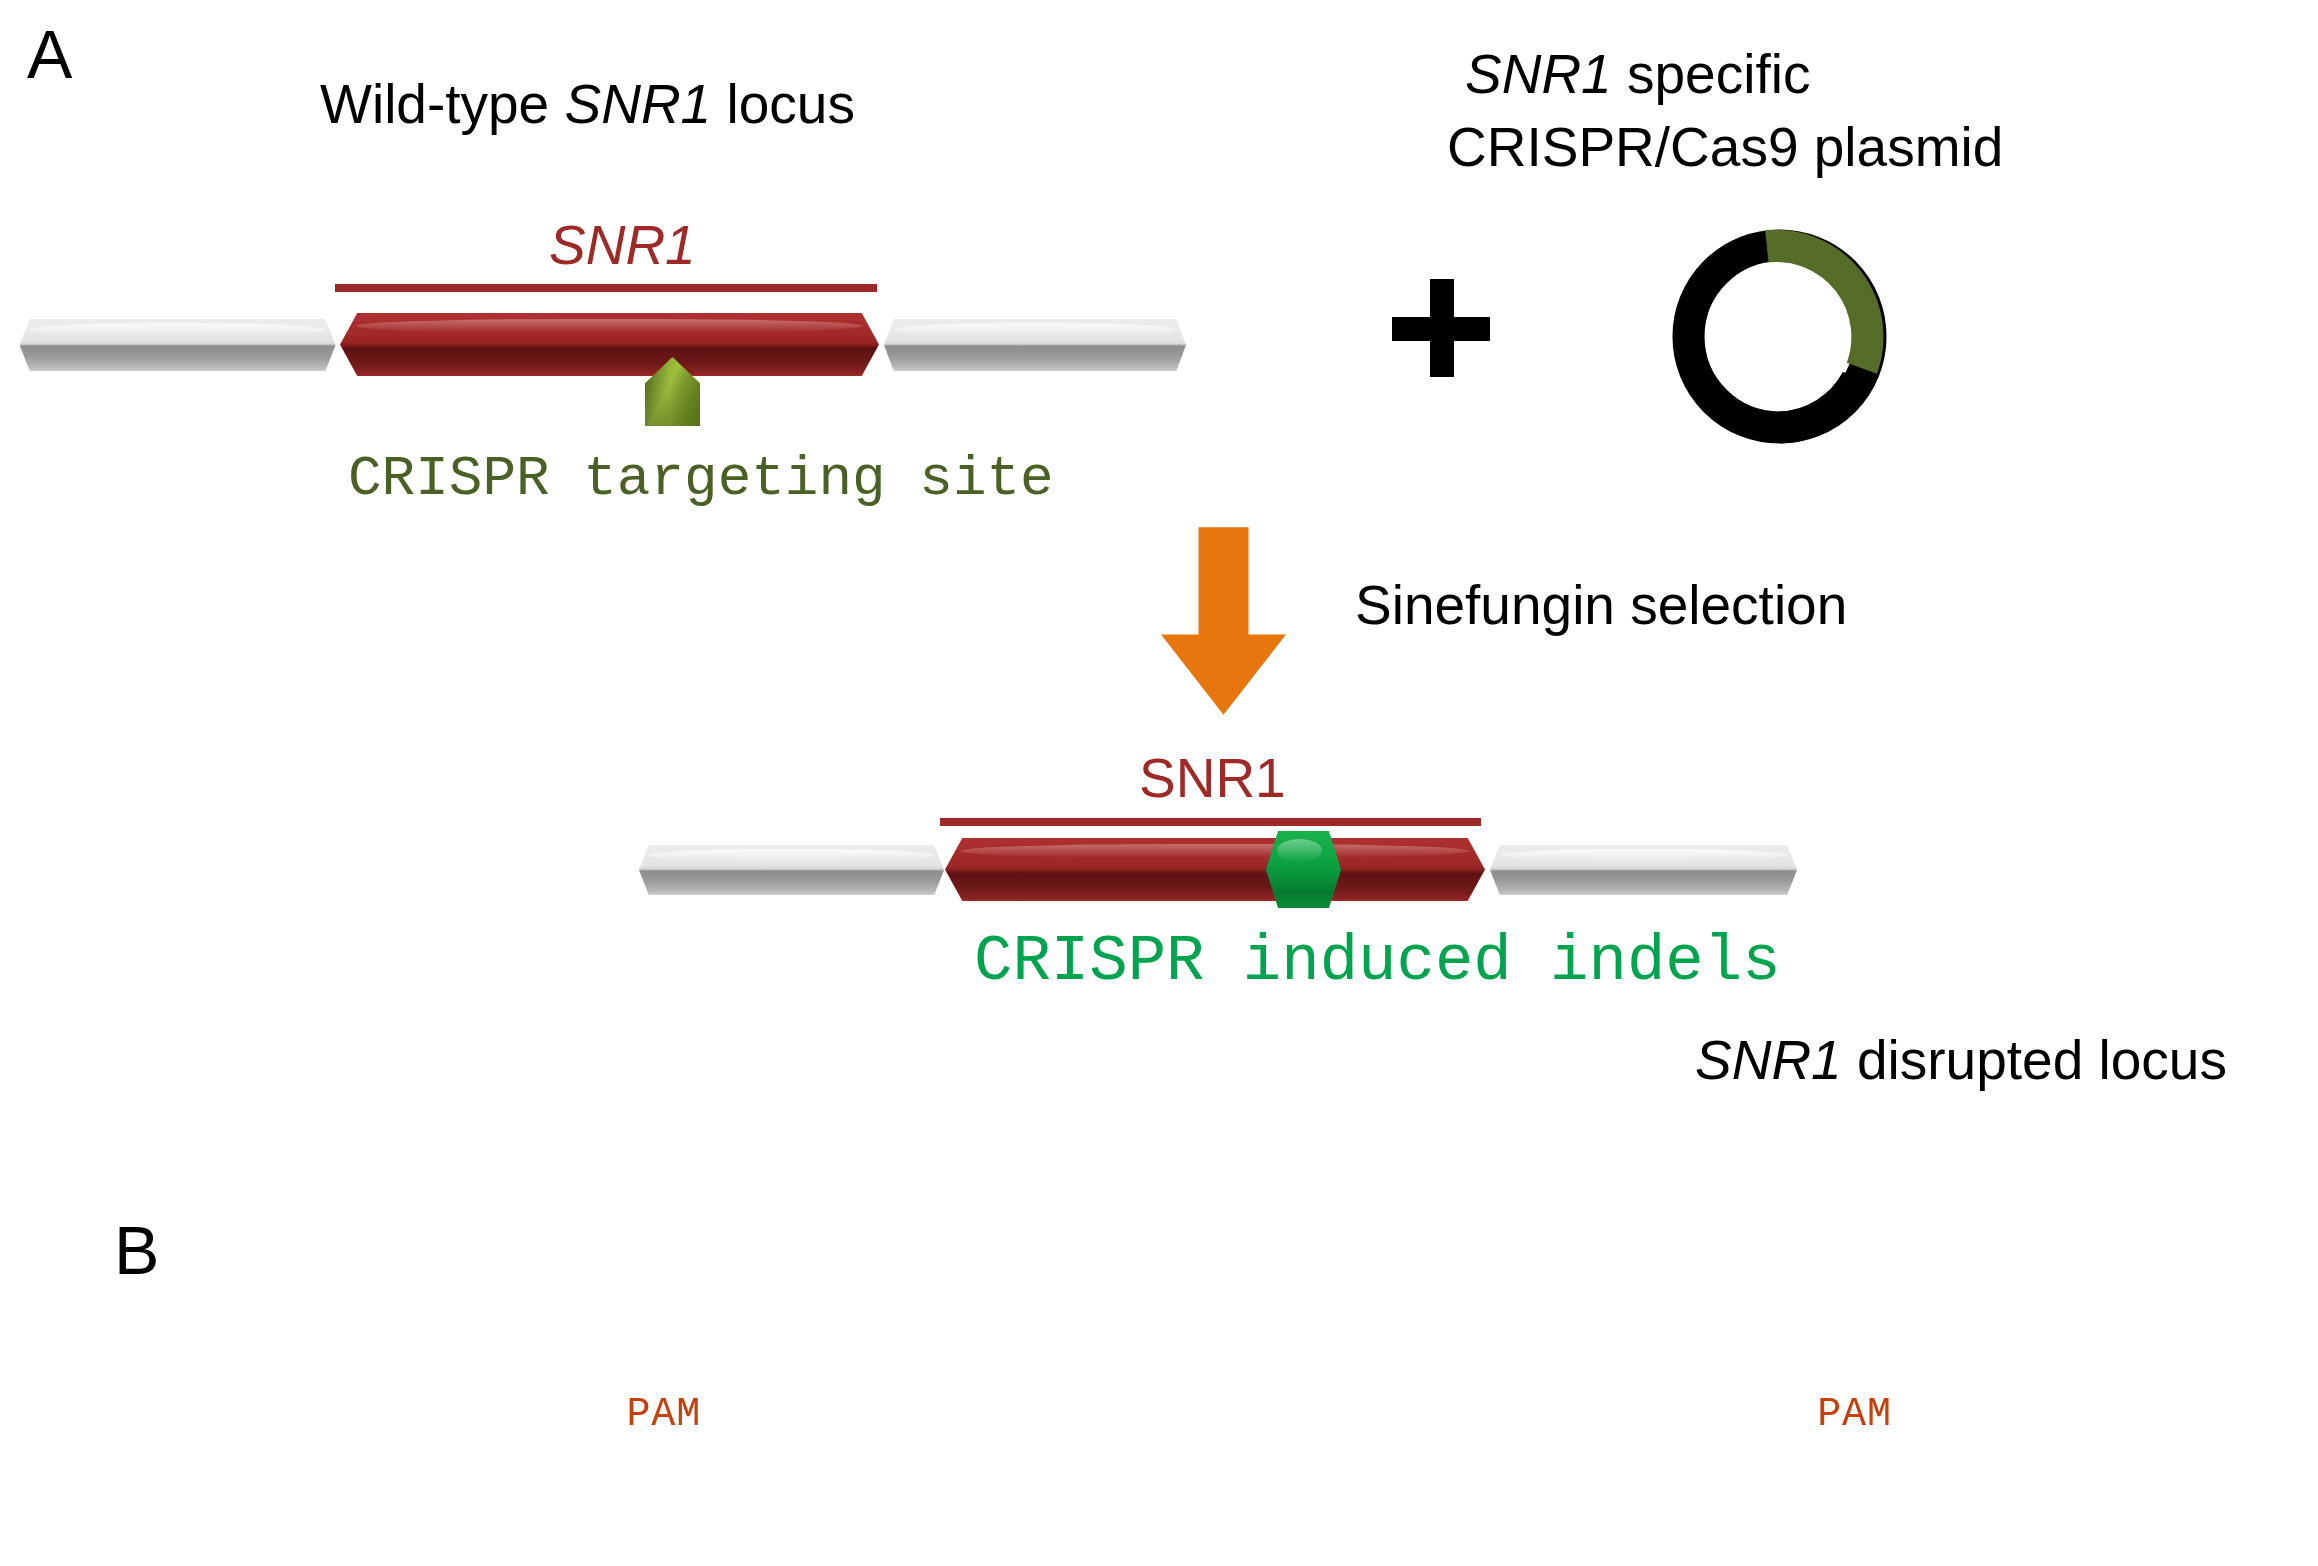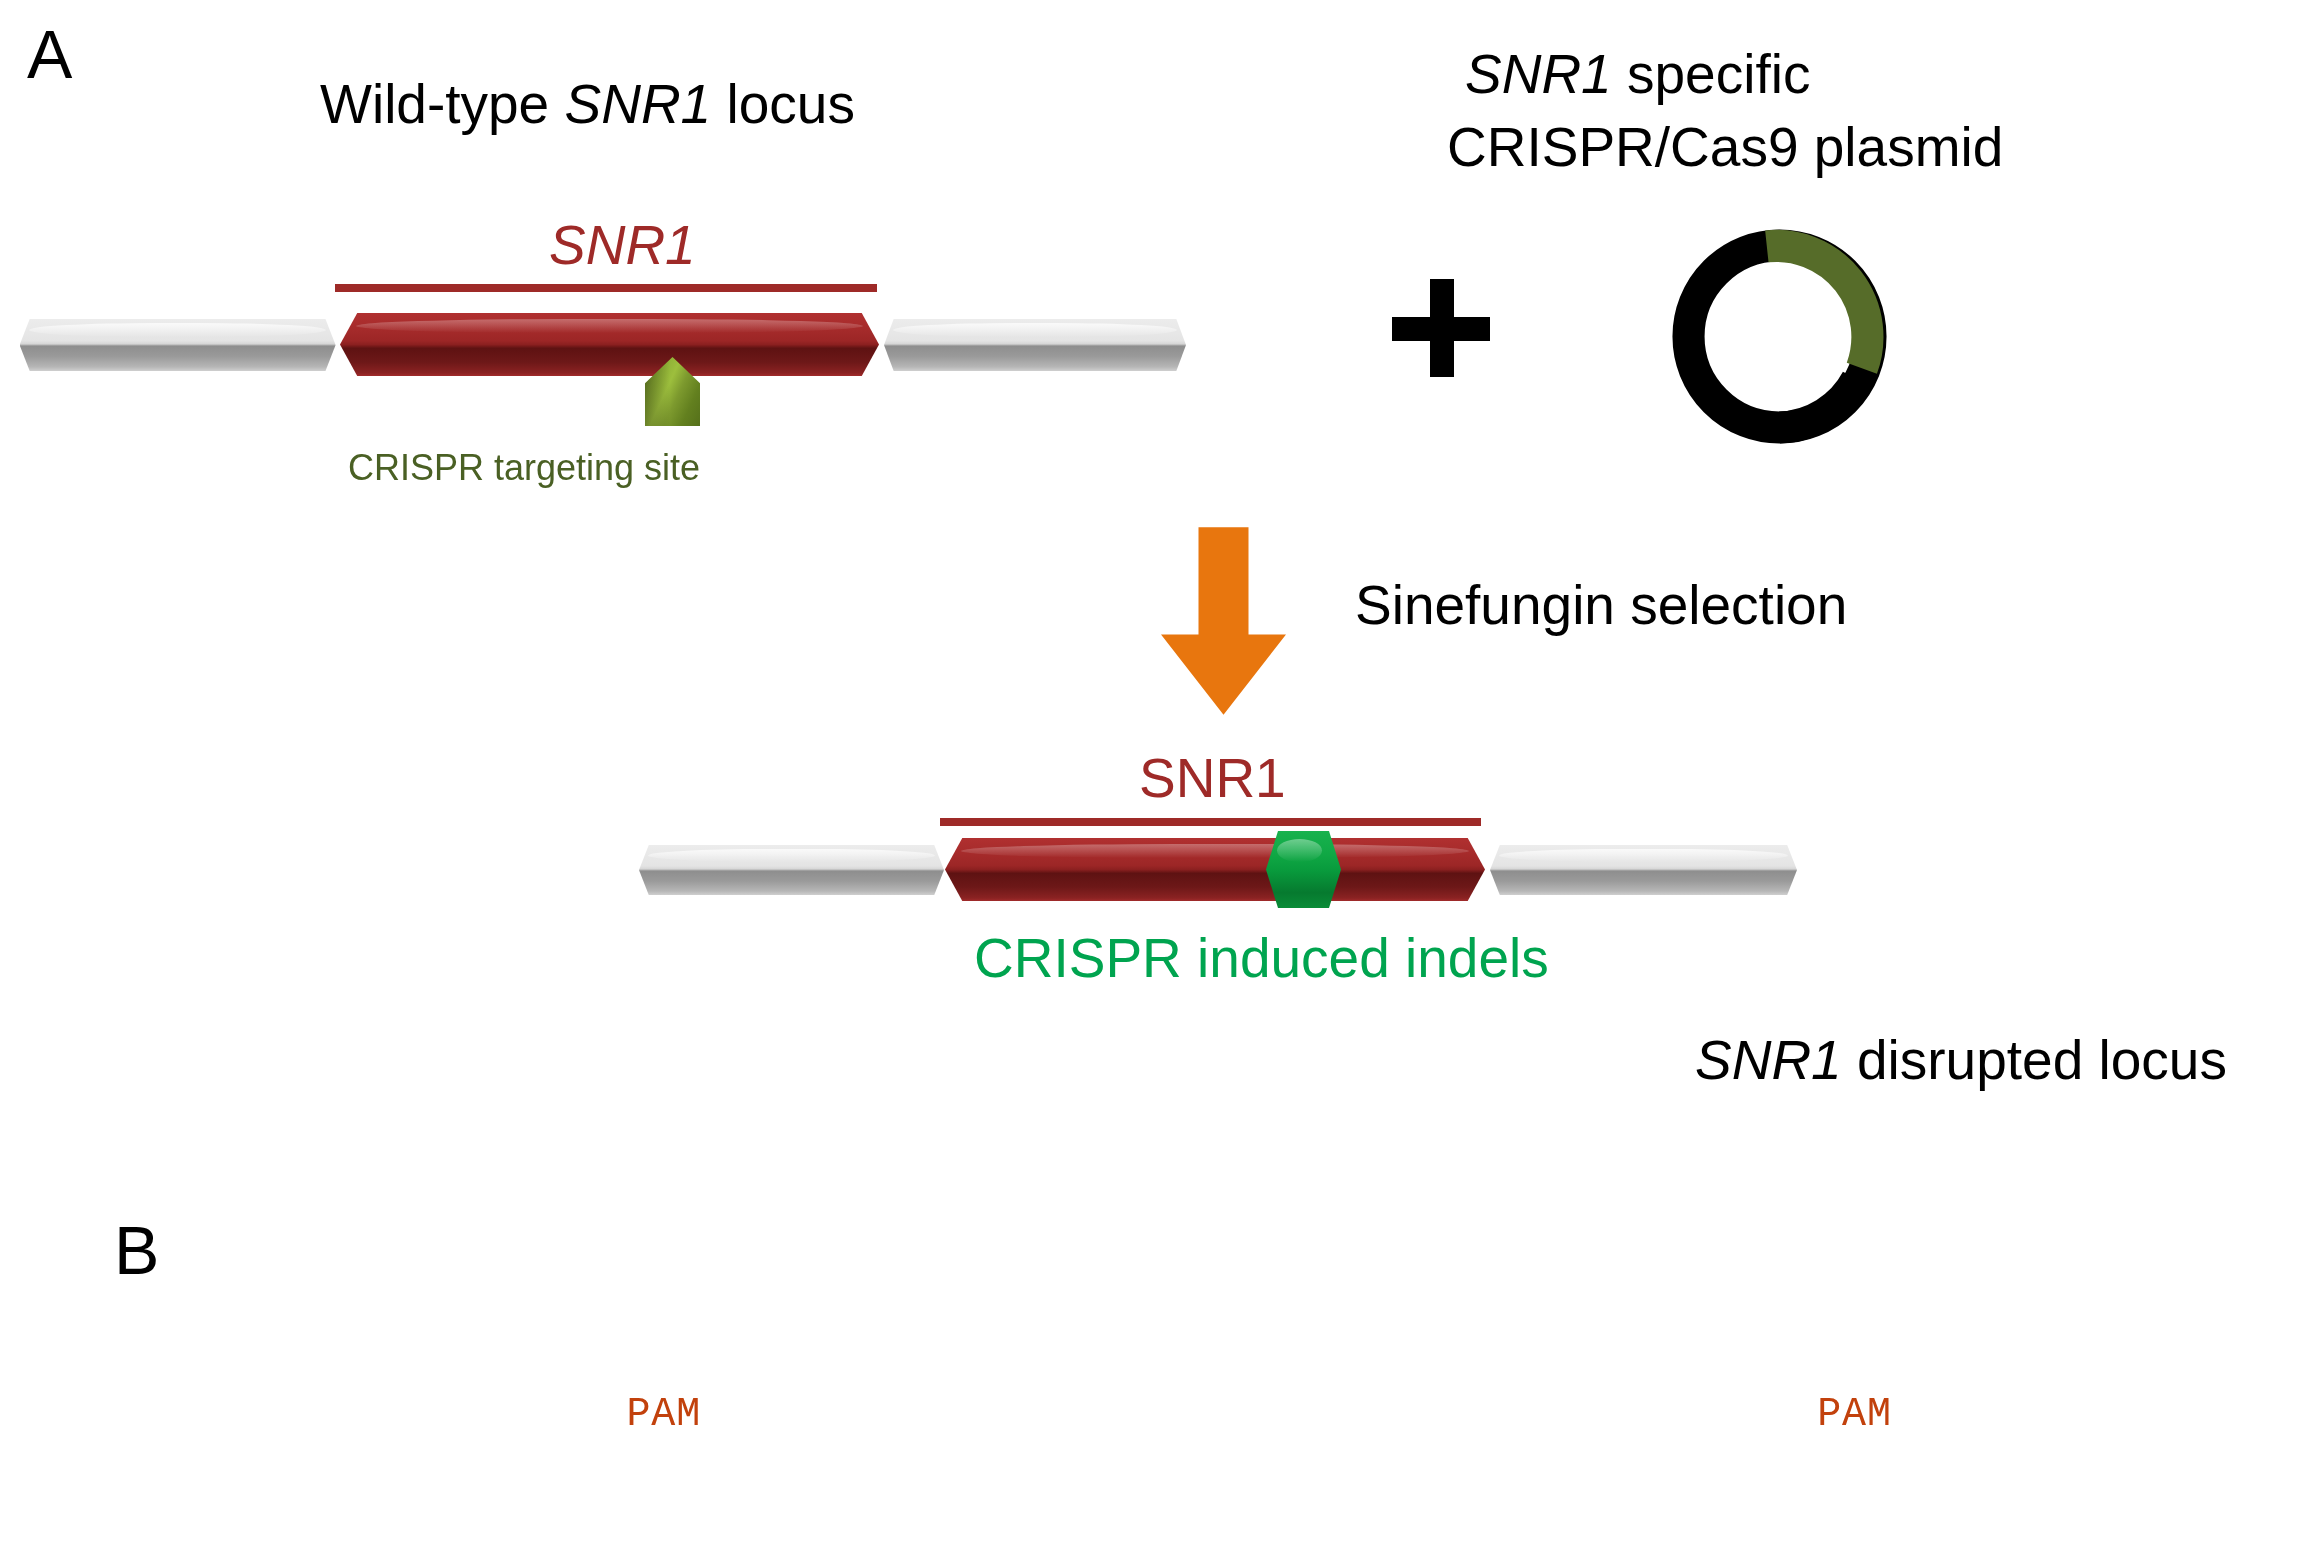--- a/index.html
+++ b/index.html
@@ -52,28 +52,28 @@
     font-size: 55px;
     color: #9e2a28;
     white-space: nowrap;
   }
   .gene-underline {
     background: #9e2a28;
     height: 8px;
   }
 
   .label-olive {
-    font-family: Liberation Sans, sans-serif;
-    font-size: 36px;
+    font-family: Liberation Mono, monospace;
+    font-size: 56px;
     color: #4a6024;
     white-space: nowrap;
   }
   .label-green {
-    font-family: Liberation Sans, sans-serif;
-    font-size: 55px;
+    font-family: Liberation Mono, monospace;
+    font-size: 64px;
     color: #00a44f;
     white-space: nowrap;
   }
 
   
   .bar {
     position: absolute;
     clip-path: polygon(0% 50%, 3.2% 0%, 96.8% 0%, 100% 50%, 96.8% 100%, 3.2% 100%);
   }
   .bar-grey {

